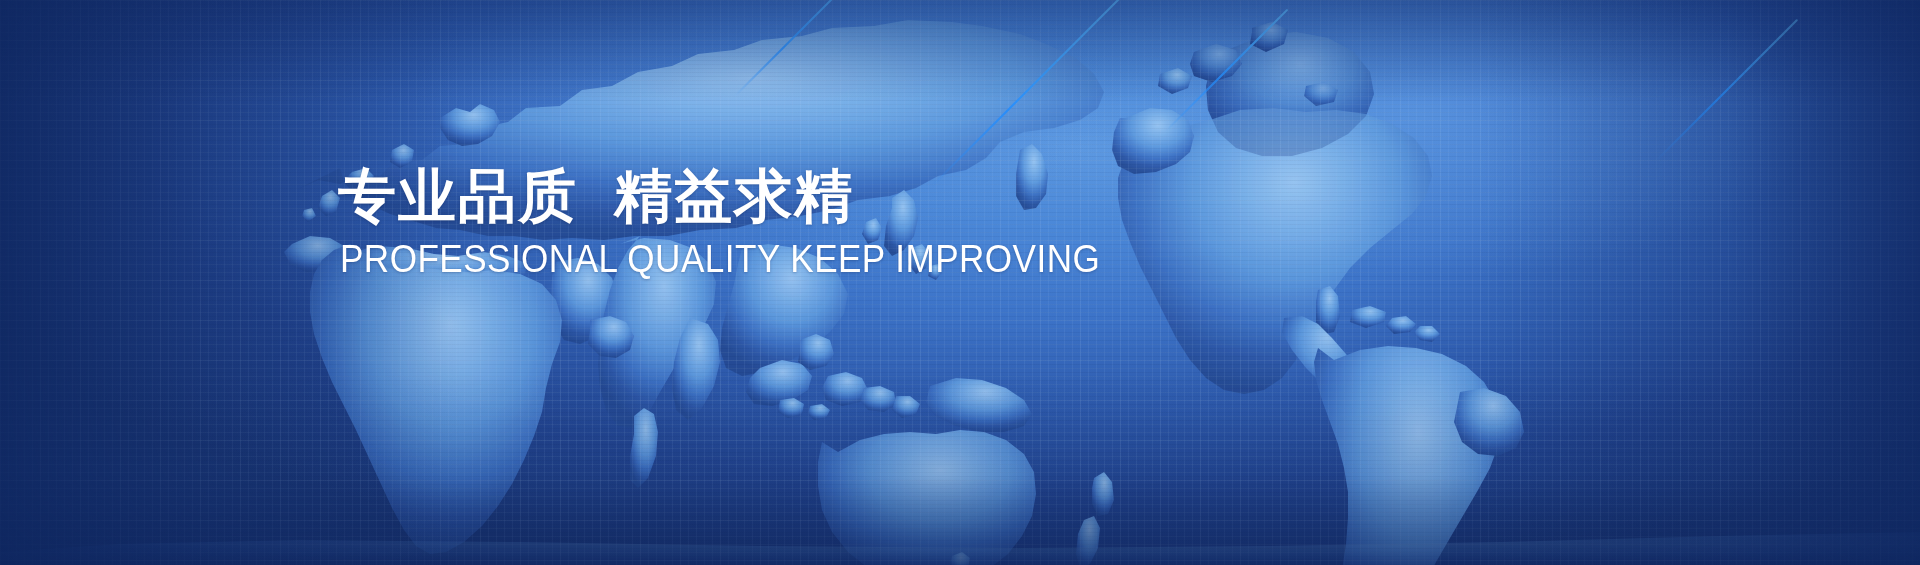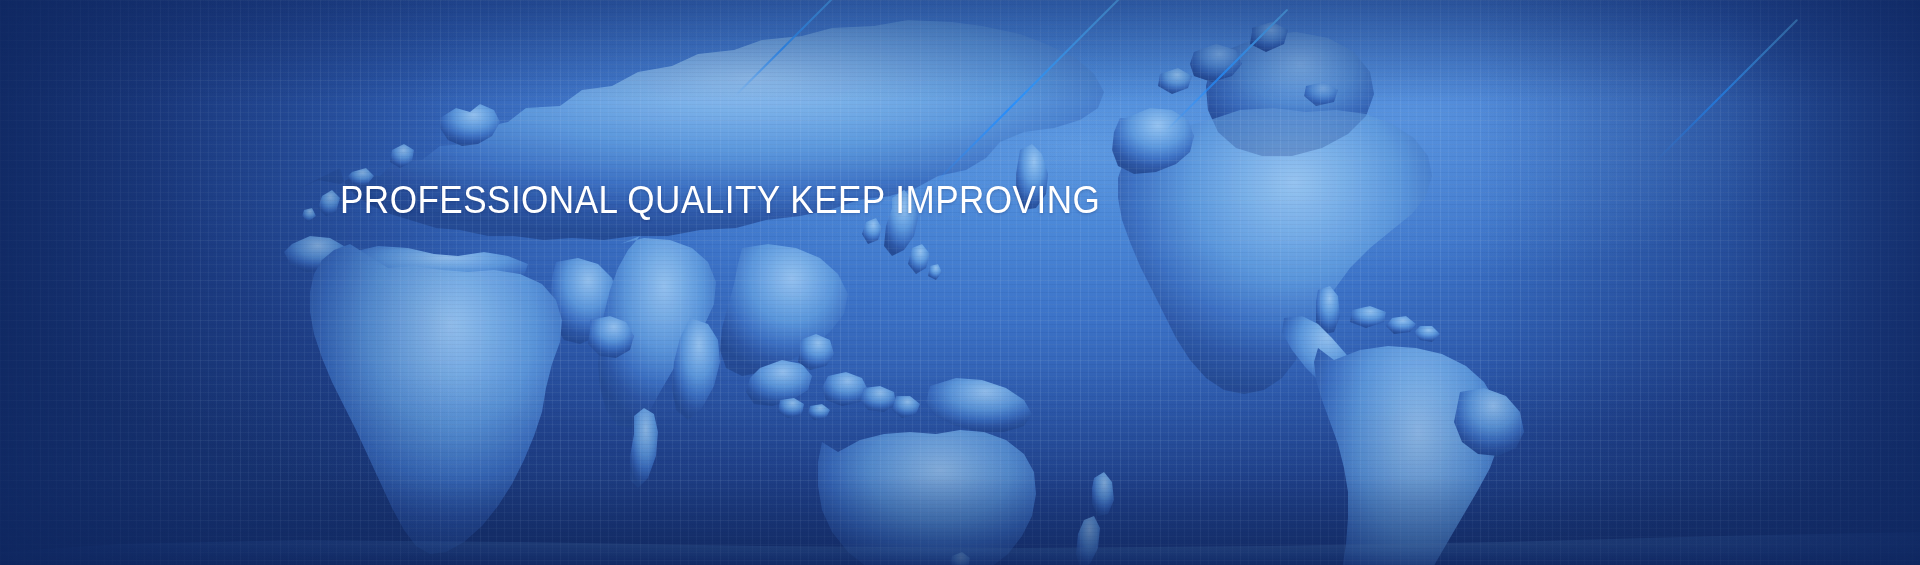--- a/index.html
+++ b/index.html
@@ -297,16 +297,17 @@
   <div class="streaks">
     <div class="streak s1"></div>
     <div class="streak s2"></div>
     <div class="streak s3"></div>
     <div class="streak s4"></div>
   </div>
 
   <div class="vignette"></div>
 
   <div class="copy">
+    <div class="headline">专业品质  精益求精</div>
     <div class="subhead">PROFESSIONAL QUALITY KEEP IMPROVING</div>
   </div>
 
 </div>
 
 </body></html>

